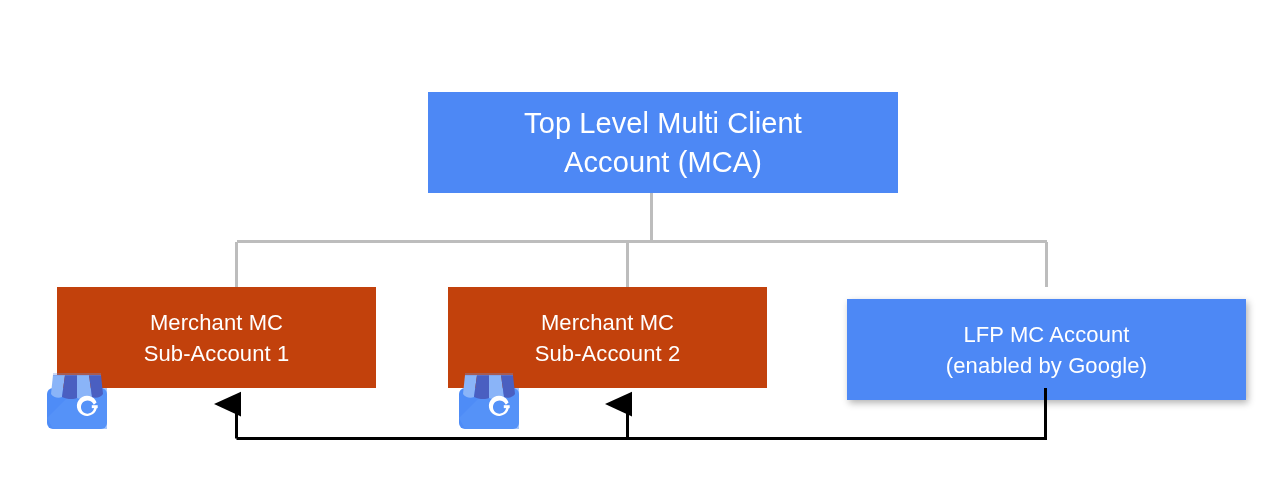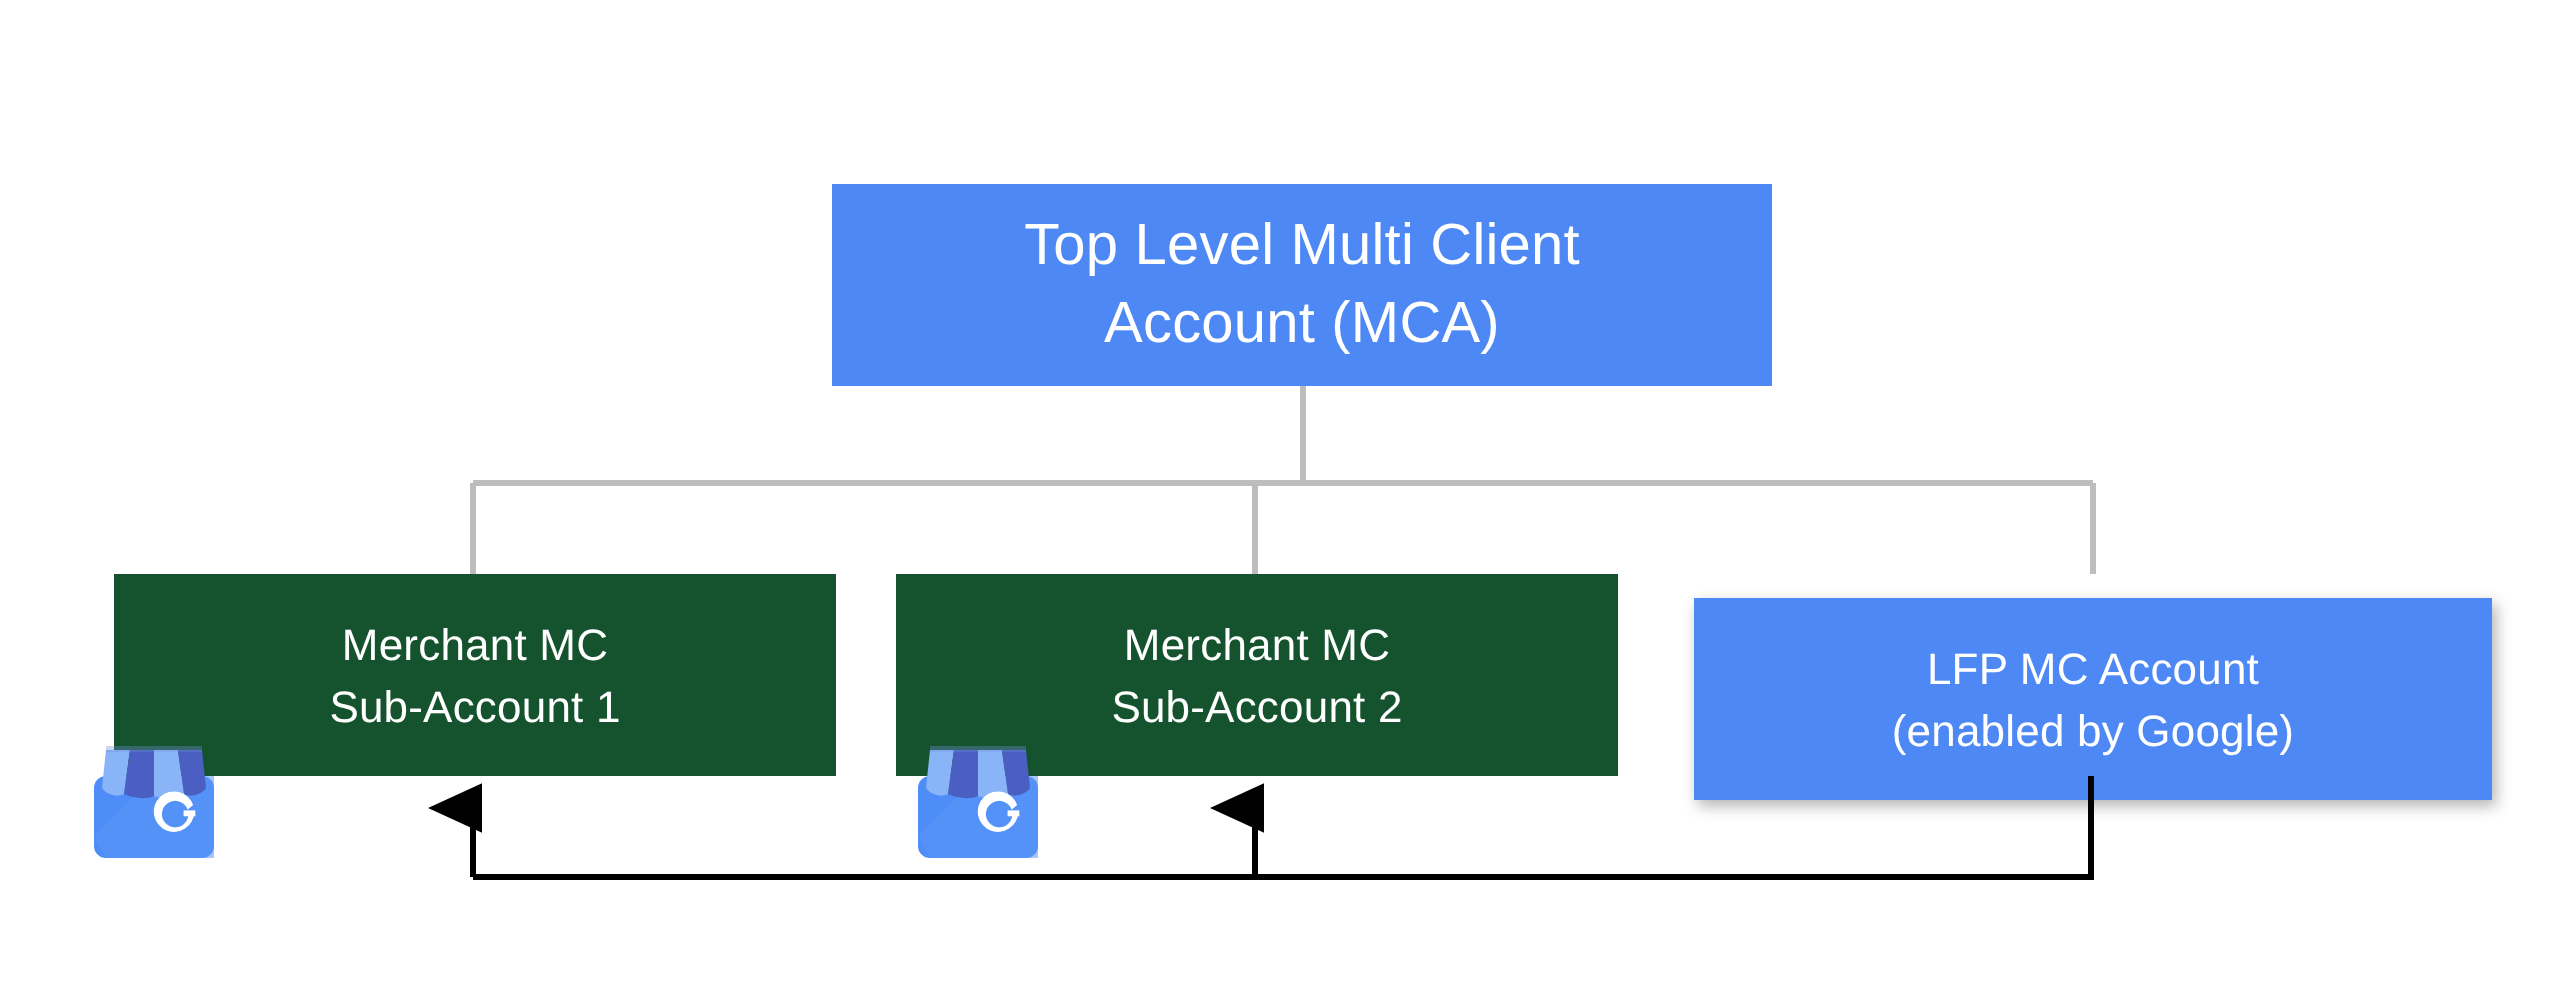--- a/index.html
+++ b/index.html
@@ -41,37 +41,37 @@
     color: #ffffff;
     z-index: 2;
   }
   .node-label {
     display: block;
     white-space: pre-line;
     color: #ffffff;
   }
 
   .node-top {
-    left: 416px;
+    left: 428px;
     top: 92px;
     width: 470px;
     height: 101px;
     background: #4d88f5;
   }
   .node-top .node-label {
     font-size: 29px;
     line-height: 39px;
     letter-spacing: 0.1px;
   }
 
   .node-sub {
-    width: 361px;
+    width: 319px;
     height: 101px;
     top: 287px;
-    background: #14532d;
+    background: #c2410c;
   }
   .node-sub .node-label {
     font-size: 22px;
     line-height: 31px;
     letter-spacing: 0.1px;
   }
   .node-merchant-1 { left: 57px; }
   .node-merchant-2 { left: 448px; }
 
   .node-lfp {

